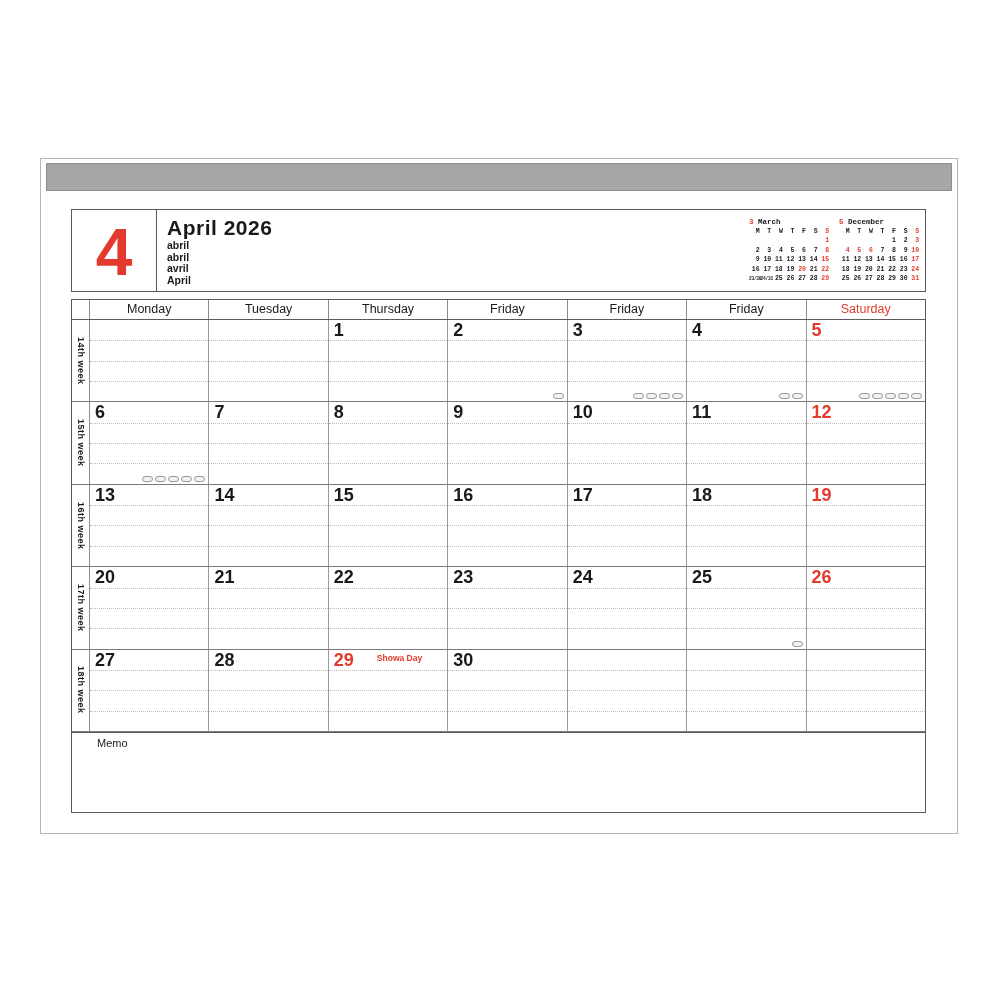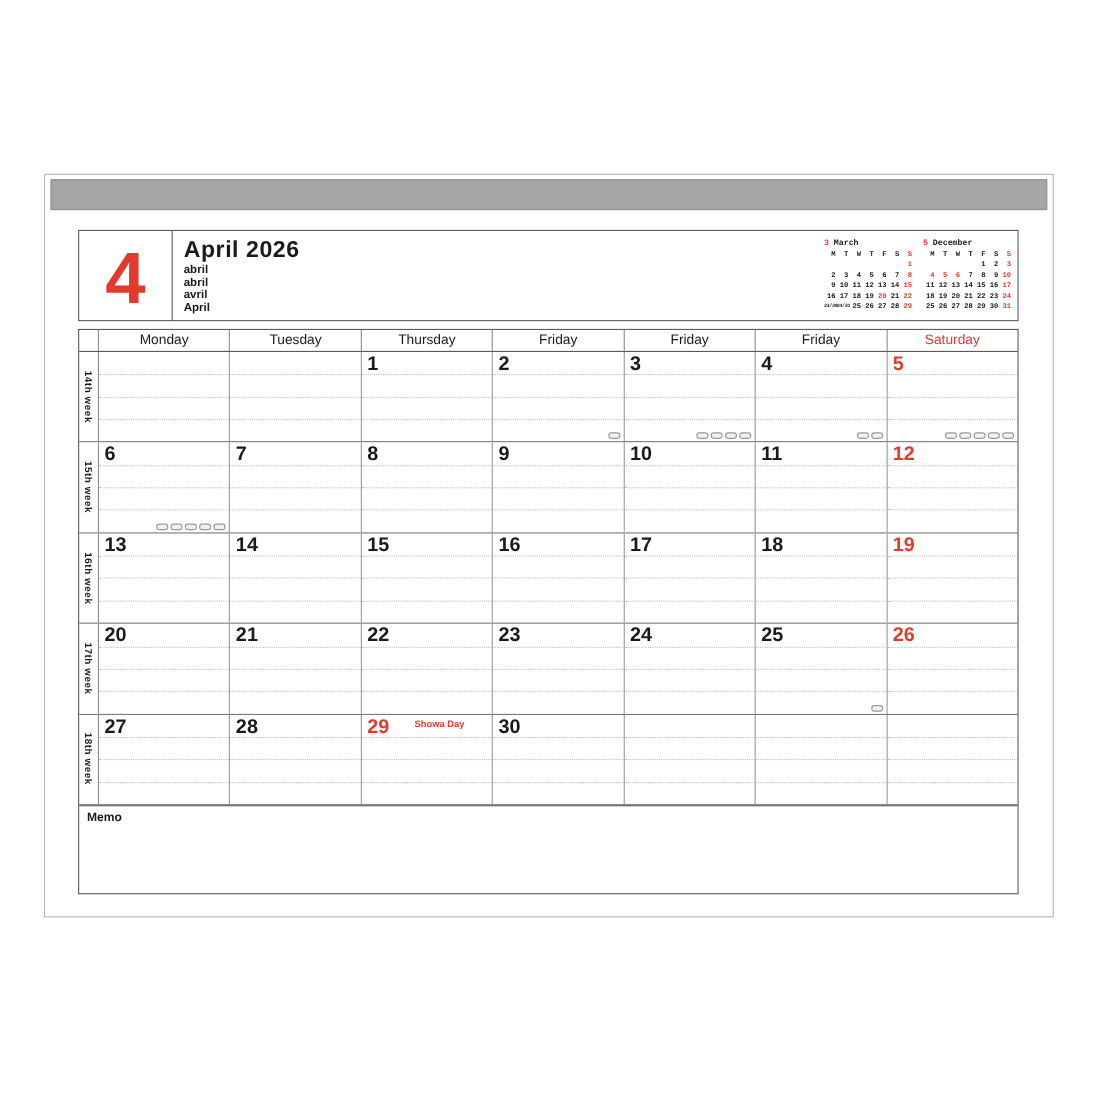--- a/index.html
+++ b/index.html
@@ -37,21 +37,21 @@
   .week-label{writing-mode:vertical-rl;font-size:9px;font-weight:bold;white-space:nowrap;letter-spacing:0.5px;}
   .day-cell{flex:1;border-right:1px solid #9a9a9a;box-sizing:border-box;position:relative;}
   .day-cell:last-child{border-right:none;}
   .dot-line{position:absolute;left:0;right:0;border-top:1px dotted #bcbcbc;}
   .date-num{position:absolute;left:5px;top:0px;font-size:18px;font-weight:bold;line-height:20px;}
   .date-note{position:absolute;left:48px;top:3px;font-size:8.5px;font-weight:bold;white-space:nowrap;}
   .badge-row{position:absolute;right:3px;bottom:2px;display:flex;gap:2px;}
   .badge{width:11px;height:6px;border:1px solid #9a9a9a;border-radius:3px;background:#f1f1f1;box-sizing:border-box;}
 
   .memo-row{position:relative;height:82px;border-top:0.5px solid #5a5a5a;box-sizing:border-box;}
-  .memo-label{position:absolute;left:7px;top:4px;font-size:11px;font-weight:bold;}
+  .memo-label{position:absolute;left:25px;top:4px;font-size:11px;font-weight:normal;}
 </style>
 </head>
 <body>
 
 <div class="canvas">
   <div class="page">
     <div class="binding-bar"></div>
 
     <div class="header-box">
       <div class="month-num-cell">

